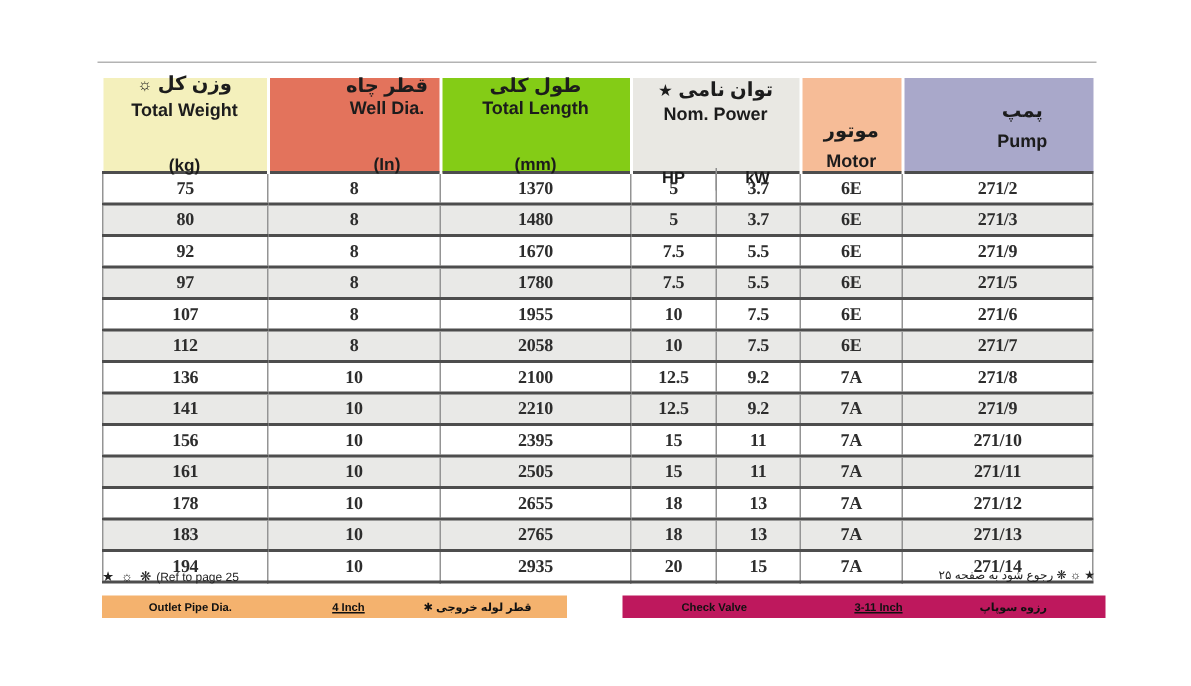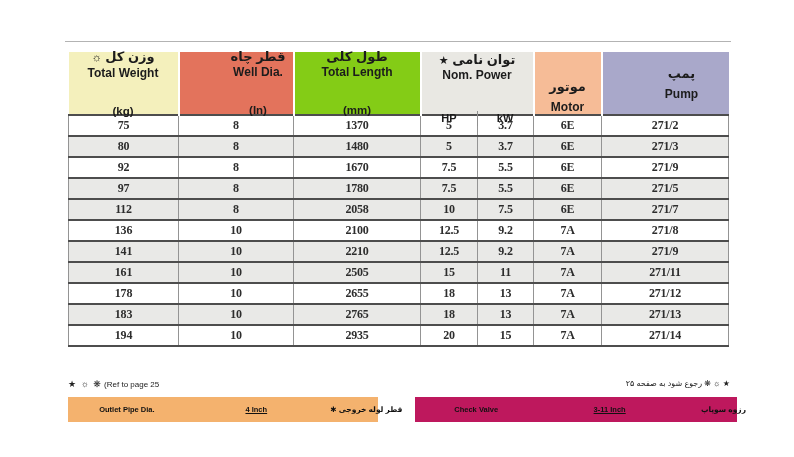--- a/index.html
+++ b/index.html
@@ -39,23 +39,23 @@
   .spec-table tr.alt td{background:#e9e9e7;}
 
   
   .footnote{position:absolute;top:379px;font-size:8px;color:#222;}
   .footnote .sym{font-size:9px;letter-spacing:1px;}
   .footnote.left{left:68px;}
   .footnote.right{right:64px;direction:rtl;unicode-bidi:isolate;}
 
   
   .bar{
-    position:absolute;top:397px;height:25px;display:grid;
+    position:absolute;top:397px;height:15px;display:grid;
     grid-template-columns:38% 30% 32%;align-items:center;
-    font-size:7.5px;font-weight:bold;color:#111;gap:24px;
+    font-size:7.5px;font-weight:bold;color:#111;
   }
   .bar .c1{text-align:center;}
   .bar .c2{text-align:center;text-decoration:underline;}
   .bar .c3{text-align:center;padding-right:20px;direction:ltr;}
   .bar.outlet{left:68px;width:310px;}
   .bar.valve{left:415px;width:322px;}
 </style>
 </head>
 <body>
 
@@ -148,20 +148,29 @@
       </tr>
       <tr class="alt">
         <td>97</td>
         <td>8</td>
         <td>1780</td>
         <td>7.5</td>
         <td>5.5</td>
         <td>6E</td>
         <td>271/5</td>
       </tr>
+      <tr>
+        <td>107</td>
+        <td>8</td>
+        <td>1955</td>
+        <td>10</td>
+        <td>7.5</td>
+        <td>6E</td>
+        <td>271/6</td>
+      </tr>
       <tr class="alt">
         <td>112</td>
         <td>8</td>
         <td>2058</td>
         <td>10</td>
         <td>7.5</td>
         <td>6E</td>
         <td>271/7</td>
       </tr>
       <tr>
@@ -174,20 +183,29 @@
         <td>271/8</td>
       </tr>
       <tr class="alt">
         <td>141</td>
         <td>10</td>
         <td>2210</td>
         <td>12.5</td>
         <td>9.2</td>
         <td>7A</td>
         <td>271/9</td>
+      </tr>
+      <tr>
+        <td>156</td>
+        <td>10</td>
+        <td>2395</td>
+        <td>15</td>
+        <td>11</td>
+        <td>7A</td>
+        <td>271/10</td>
       </tr>
       <tr class="alt">
         <td>161</td>
         <td>10</td>
         <td>2505</td>
         <td>15</td>
         <td>11</td>
         <td>7A</td>
         <td>271/11</td>
       </tr>

